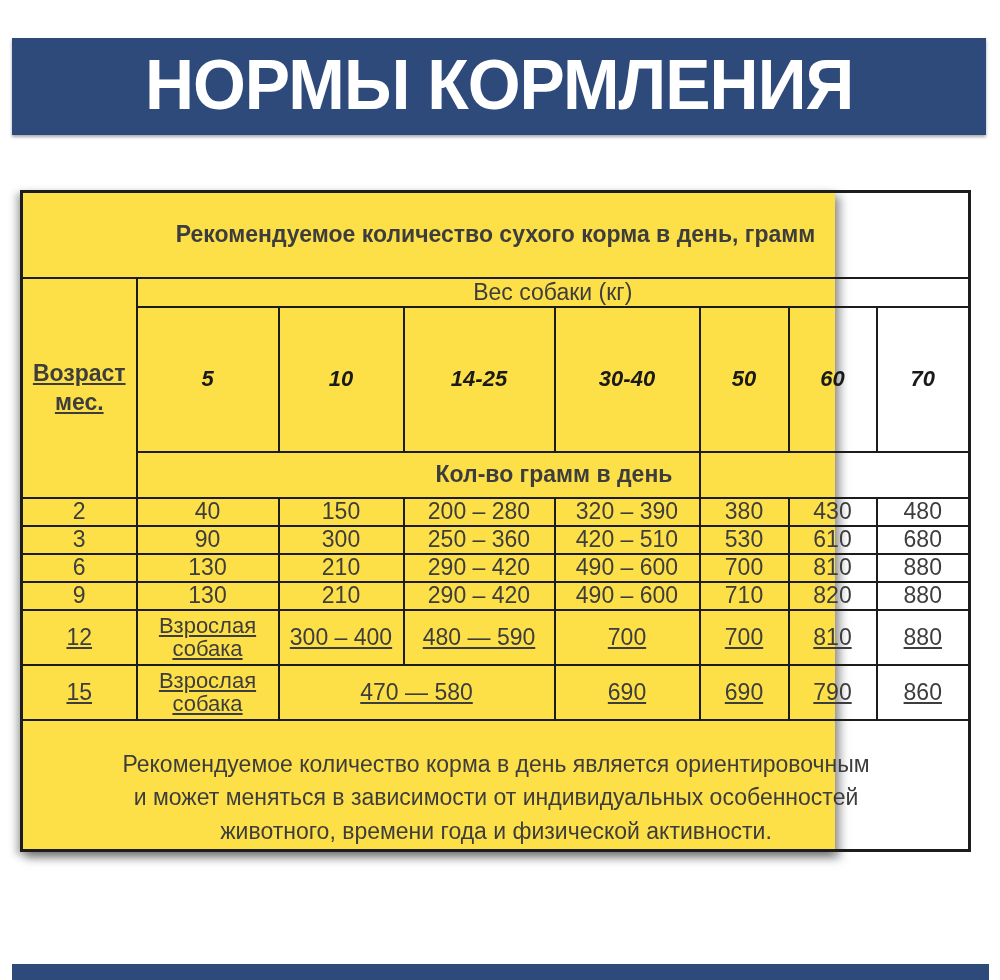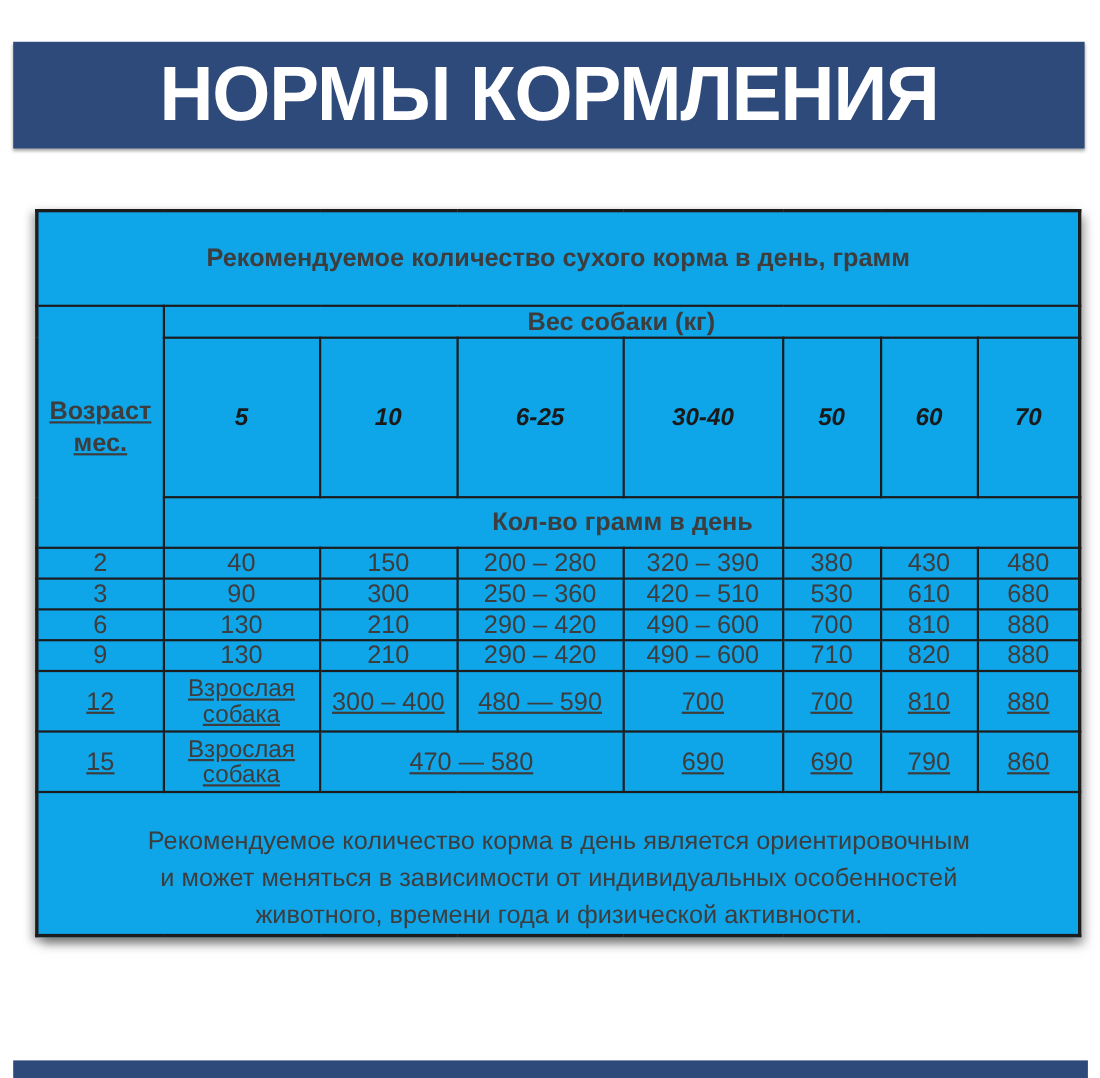--- a/index.html
+++ b/index.html
@@ -33,24 +33,24 @@
     color: #ffffff;
     font-size: 70px;
     font-weight: 700;
     letter-spacing: -1px;
     white-space: nowrap;
     transform: scaleX(0.97) translateY(-2px);
   }
 
   .table-wrap {
     position: absolute;
-    left: 32px; top: 190px;
-    width: 948px;
+    left: 20px; top: 190px;
+    width: 815px;
     box-shadow: 5px 6px 9px rgba(60,60,60,0.55), -4px 3px 7px rgba(60,60,60,0.35);
-    background: #0ea5e9;
+    background: #fde047;
   }
 
   table.norms {
     border-collapse: collapse;
     table-layout: fixed;
     width: 948px;
     border: 3px solid var(--border);
   }
   table.norms td {
     border: 2px solid var(--border);
@@ -71,21 +71,21 @@
     font-size: 22px;
     font-weight: 700;
     color: var(--text-black);
     line-height: 1.25;
     padding: 0 6px;
     text-decoration: underline;
   }
   td.weight-head-cell {
     height: 27px;
     font-size: 22px;
-    font-weight: 700;
+    font-weight: 400;
     color: var(--text-black);
   }
   tr.weights-row td {
     height: 145px;
     font-size: 22px;
     font-weight: 700;
     font-style: italic;
     color: var(--text-black);
   }
   td.amount-cell {
@@ -147,21 +147,21 @@
       </tr>
 
       <tr>
         <td rowspan="3" class="age-head-cell">Возраст мес.</td>
         <td colspan="7" class="weight-head-cell">Вес собаки (кг)</td>
       </tr>
 
       <tr class="weights-row">
         <td>5</td>
         <td>10</td>
-        <td>6-25</td>
+        <td>14-25</td>
         <td>30-40</td>
         <td>50</td>
         <td>60</td>
         <td>70</td>
       </tr>
 
       <tr>
         <td colspan="4" class="amount-cell">
           <span class="amount-text">Кол-во грамм в день</span>
         </td>

